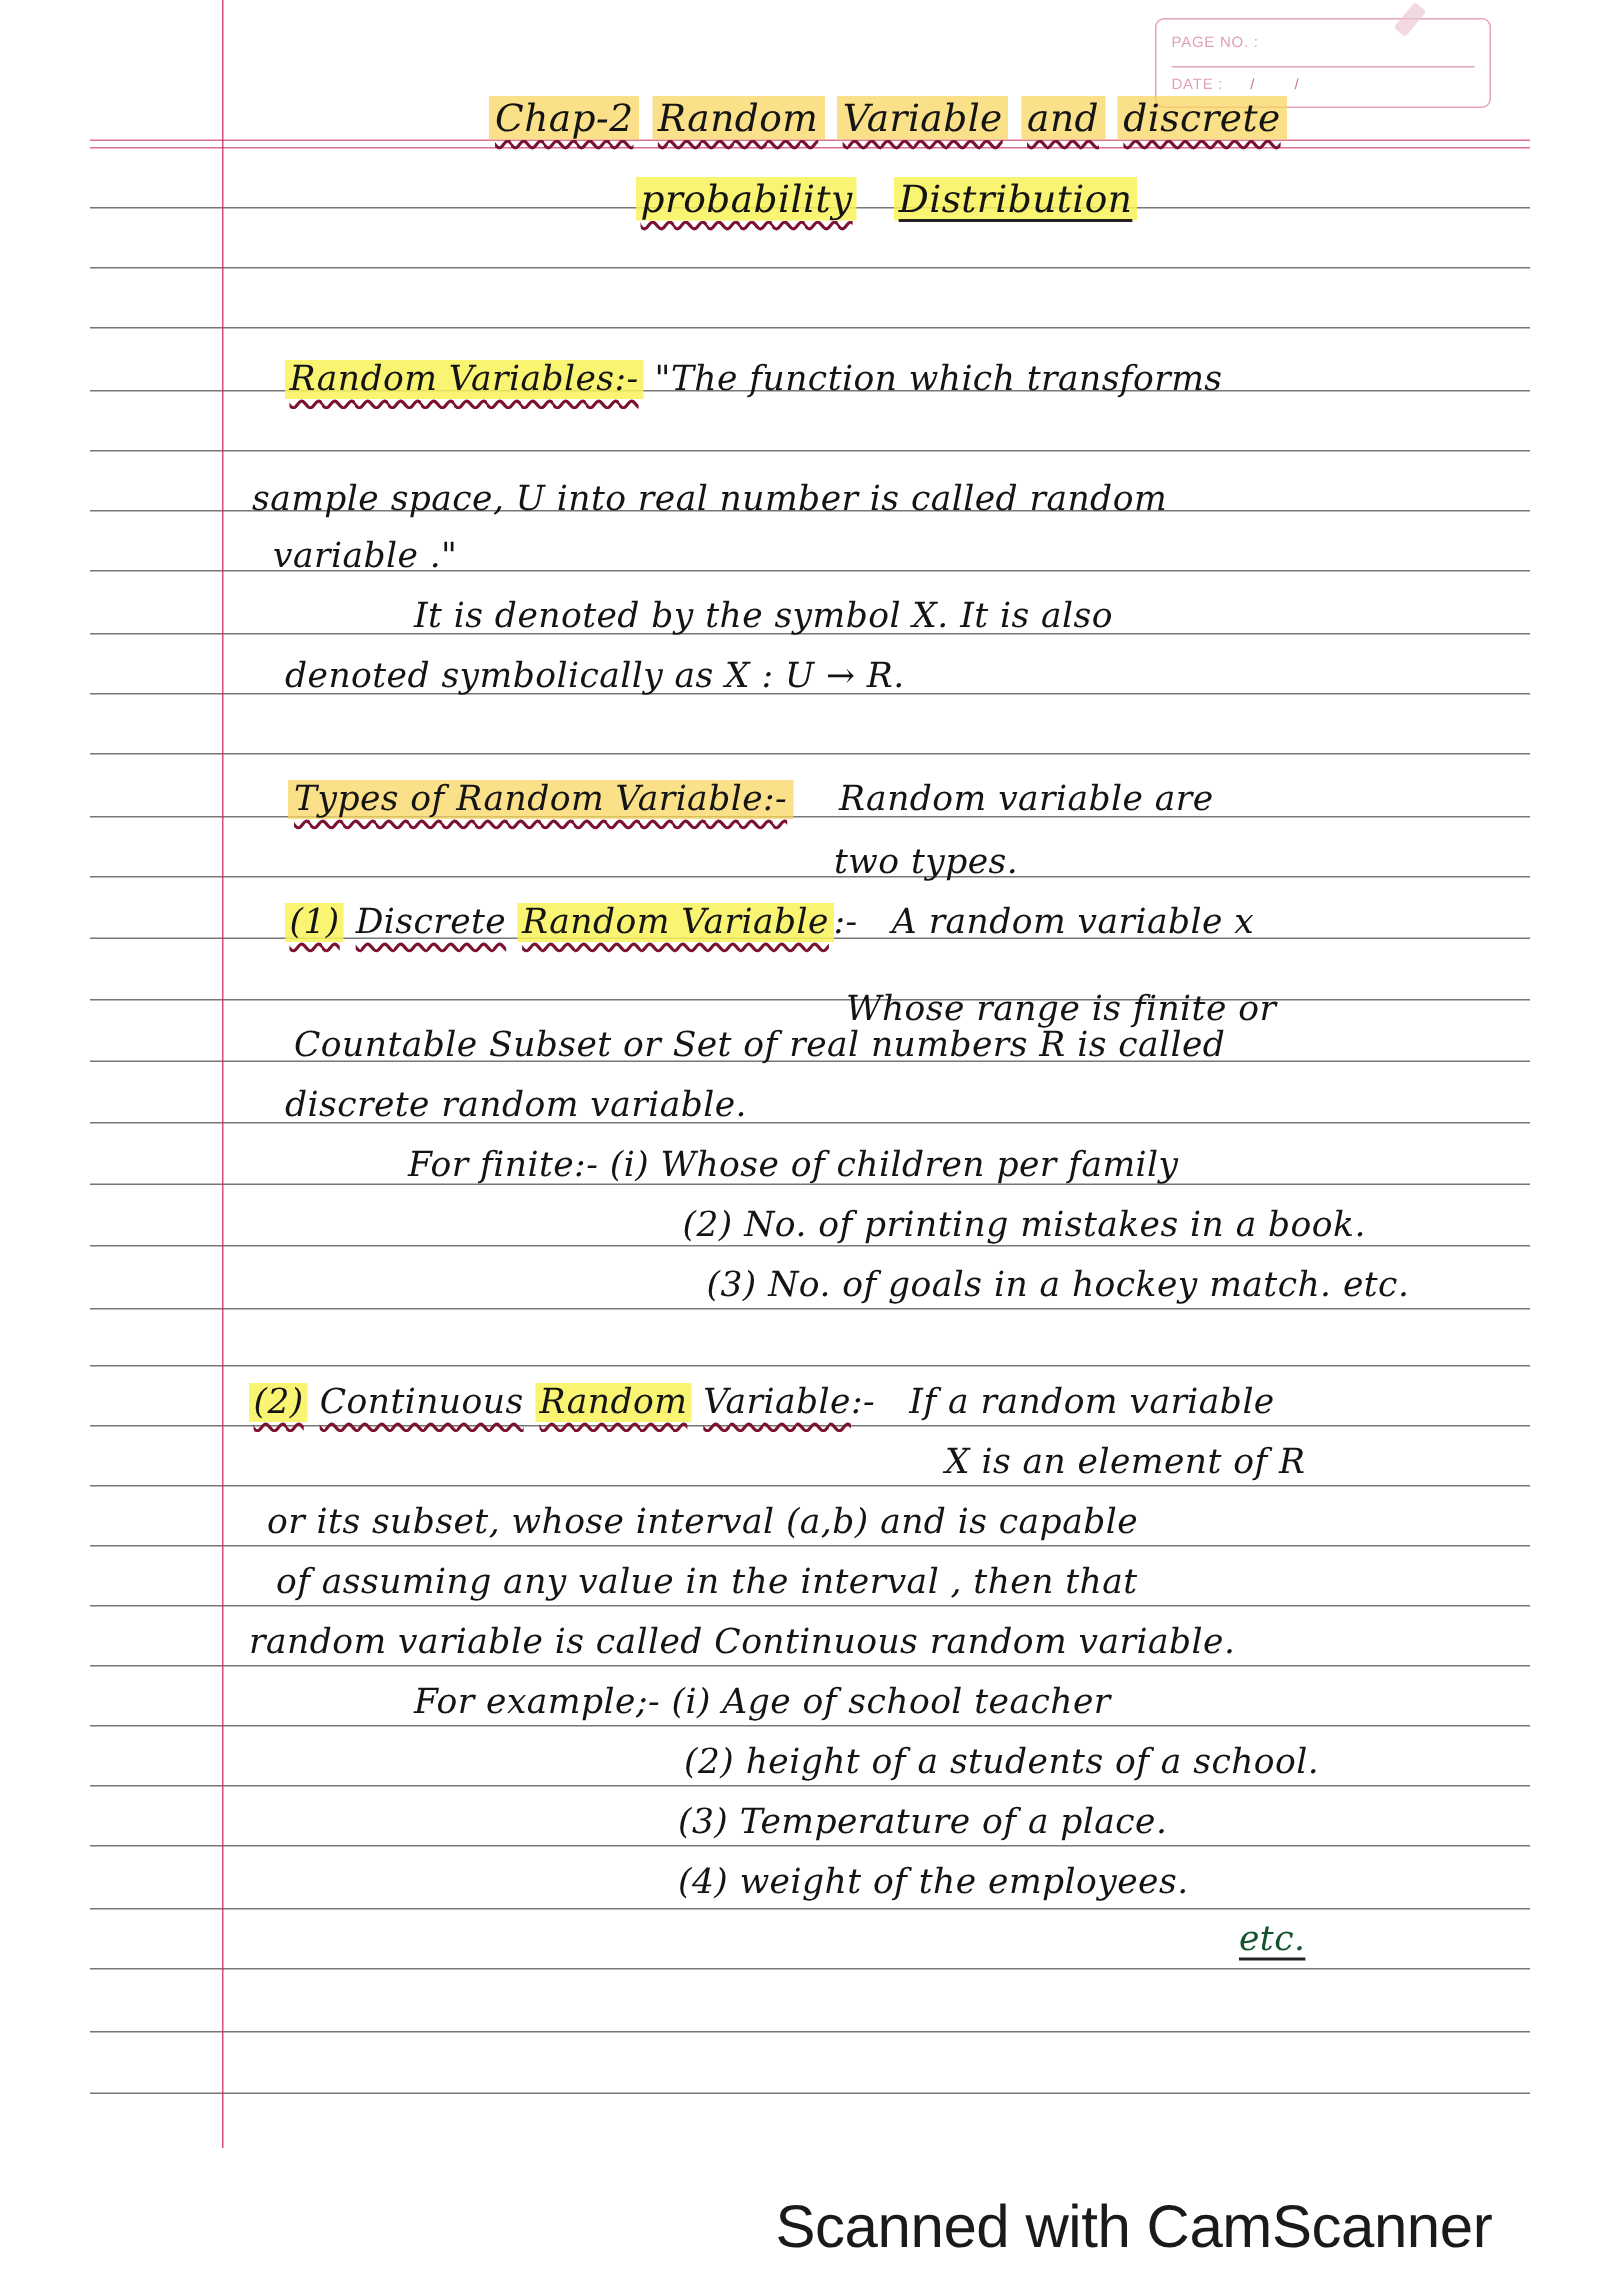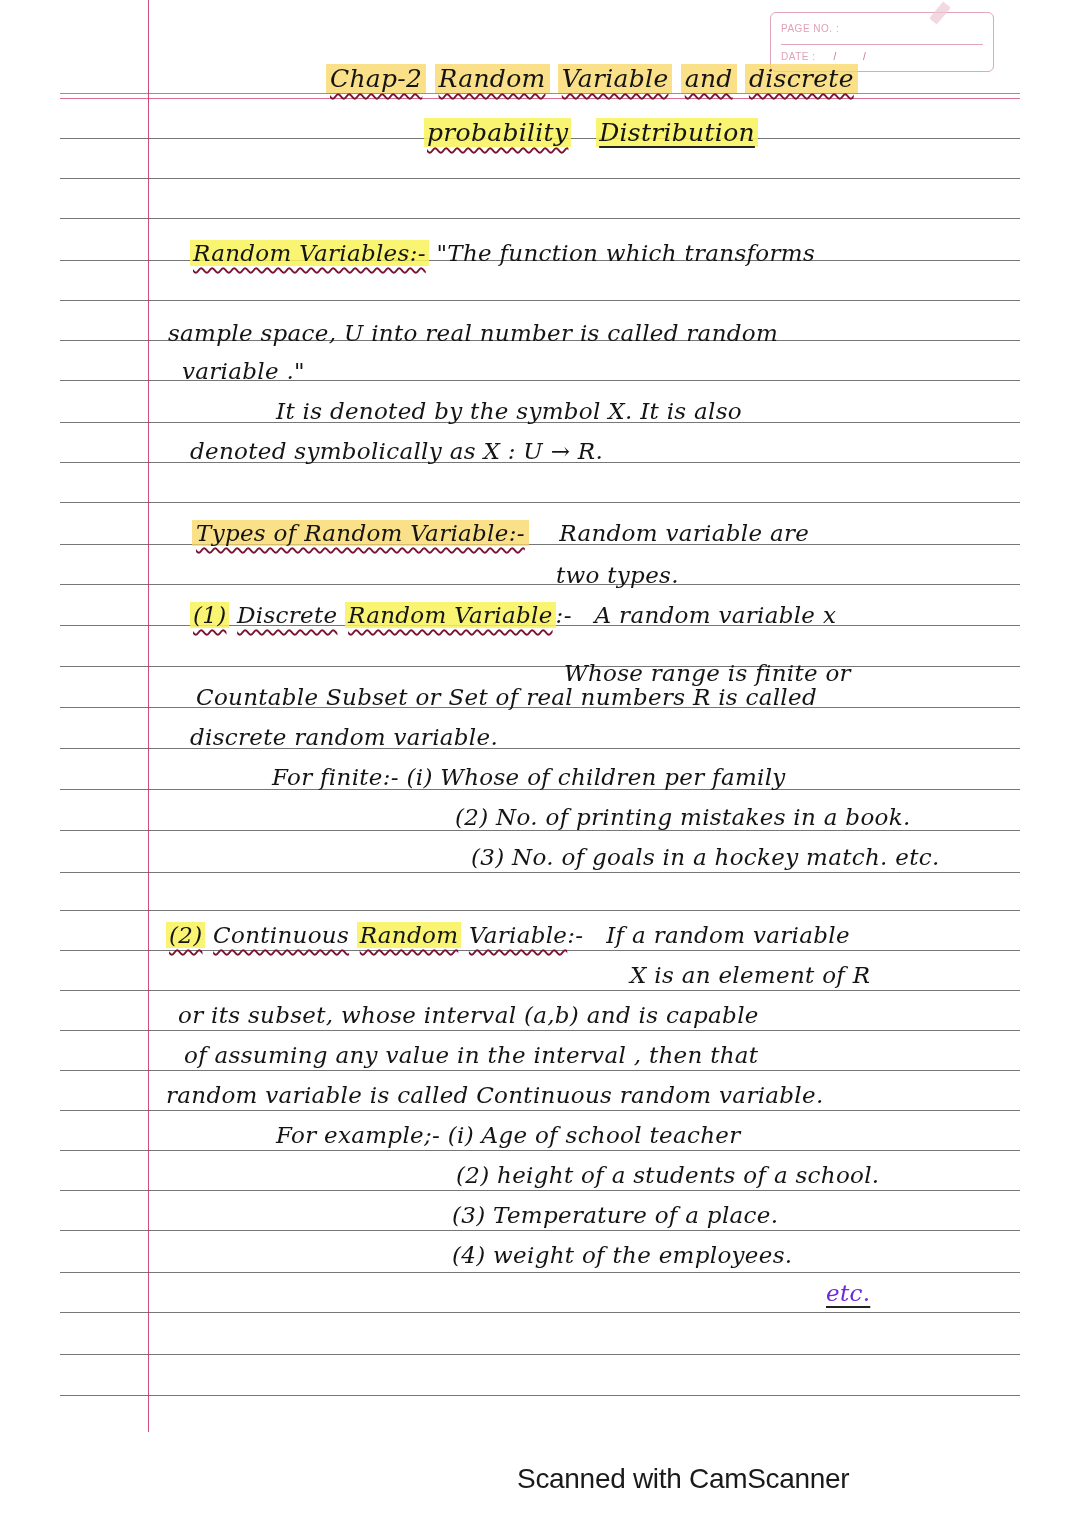--- a/index.html
+++ b/index.html
@@ -35,25 +35,25 @@
 
   .ink {
     position: absolute; white-space: nowrap;
     font-family: "DejaVu Serif", serif; font-style: italic;
     color: #141414; font-size: 23px; letter-spacing: 0.3px;
   }
   .hl-orange { background: rgba(248, 214, 96, 0.75); padding: 0 4px; }
   .hl-yellow { background: rgba(249, 242, 90, 0.85); padding: 0 3px; }
   .wavy { text-decoration: underline wavy #7a1230; text-underline-offset: 6px; text-decoration-thickness: 1.5px; }
   .uline { text-decoration: underline; text-decoration-color: #222; text-underline-offset: 5px; }
-  .blue { color: #6d28d9; }
+  .blue { color: #14532d; }
 
   .watermark {
     position: absolute; left: 517px; top: 1463px;
-    font-family: "Liberation Sans", sans-serif; font-size: 28px; color: #1a1a1a;
+    font-family: "Liberation Sans", sans-serif; font-size: 40px; color: #1a1a1a;
     letter-spacing: -0.3px;
   }
 </style>
 </head>
 <body>
 
 <div class="page">
 
   <div class="rule first" style="top:93px"></div>
   <div class="rule first2" style="top:98px"></div>

